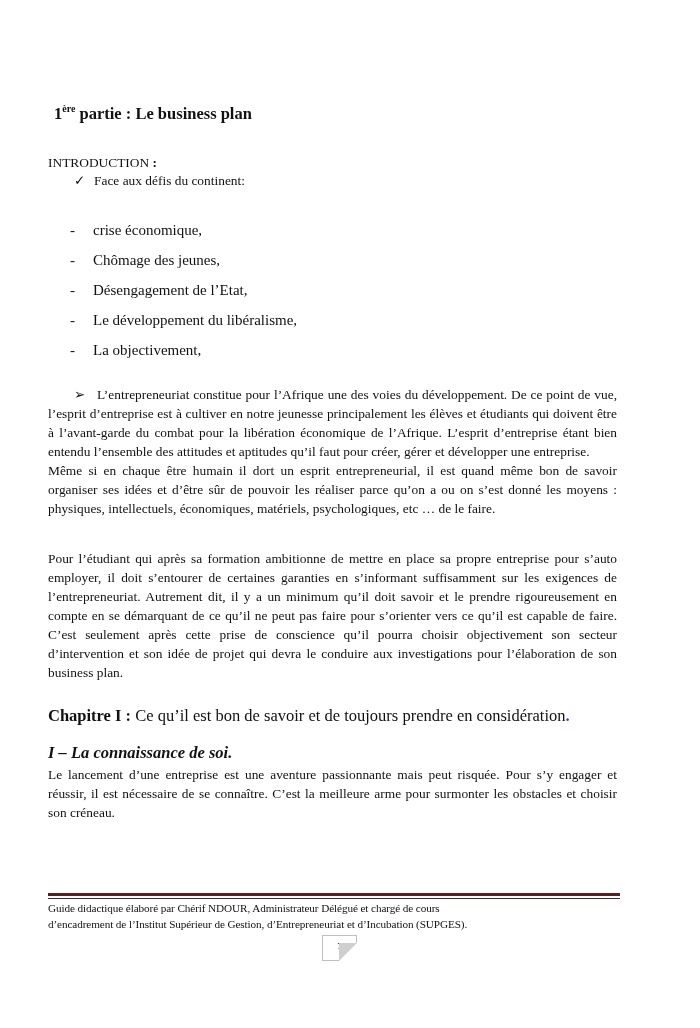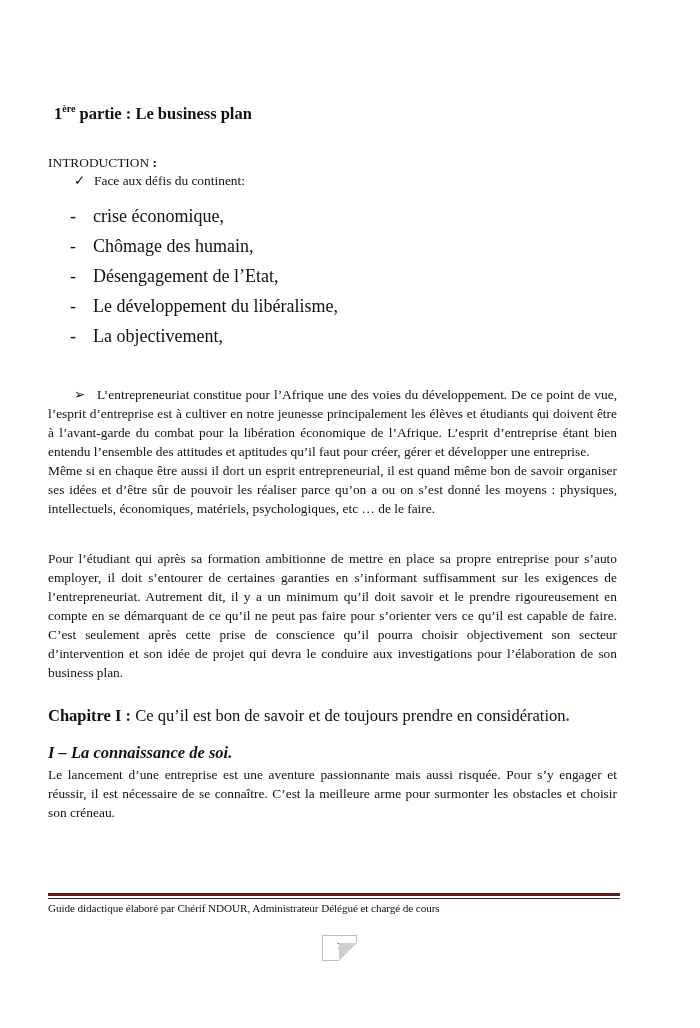--- a/index.html
+++ b/index.html
@@ -7,21 +7,21 @@
          font-family:"Liberation Serif","DejaVu Serif",serif; color:#111; }
   .page { position:absolute; left:0; top:0; width:572px; height:1028px; }
   .abs { position:absolute; }
   .body-text { font-size:13.4px; line-height:19px; }
   .part-title { left:54px; top:103px; font-size:16.5px; font-weight:bold; }
   .part-title sup { font-size:10px; vertical-align:7px; }
   .intro { left:48px; top:155px; font-size:13.4px; }
   .intro b { font-weight:bold; }
   .check { left:74px; top:173px; font-size:13.4px; }
   .check .mark { display:inline-block; width:20px; }
-  .dash-item { left:70px; font-size:18px; white-space:nowrap; }
+  .dash-item { left:70px; font-size:15px; white-space:nowrap;margin-top:16px; }
   .dash-item .dash { display:inline-block; width:23px; }
   .para { left:48px; width:569px; text-align:justify; }
   .para p { margin:0; }
   .arrow-line { text-indent:26px; }
   .chapter { left:48px; top:706px; font-size:16.5px; white-space:nowrap; }
   .chapter b { font-weight:bold; }
   .chapter .blue-dot { color:#1f4fd1; font-weight:bold; }
   .section { left:48px; top:743px; font-size:16.5px; font-weight:bold;font-style:italic; }
   .footer-rule-thick { left:48px; top:893px; width:572px; height:3px; background:#5a1e1e; }
   .footer-rule-thin { left:48px; top:898px; width:572px; height:1px; background:#5a1e1e; }
@@ -40,47 +40,48 @@
 
   <div class="abs part-title"><span>1</span><sup>ère</sup><span> partie : Le business plan</span></div>
 
   <div class="abs intro"><span>INTRODUCTION </span><b>:</b></div>
 
   <div class="abs check">
     <span class="mark">✓</span><span>Face aux défis du continent:</span>
   </div>
 
   <div class="abs dash-item" style="top:206px;"><span class="dash">-</span><span>crise économique,</span></div>
-  <div class="abs dash-item" style="top:236px;"><span class="dash">-</span><span>Chômage des humain,</span></div>
+  <div class="abs dash-item" style="top:236px;"><span class="dash">-</span><span>Chômage des jeunes,</span></div>
   <div class="abs dash-item" style="top:266px;"><span class="dash">-</span><span>Désengagement de  l’Etat,</span></div>
   <div class="abs dash-item" style="top:296px;"><span class="dash">-</span><span>Le développement du libéralisme,</span></div>
   <div class="abs dash-item" style="top:326px;"><span class="dash">-</span><span>La objectivement,</span></div>
 
   <div class="abs para body-text" style="top:385px;">
     <p class="arrow-line"><span>➢&nbsp;&nbsp;&nbsp;</span><span>L’entrepreneuriat constitue pour l’Afrique une des voies du développement. De ce point de vue, l’esprit d’entreprise est à cultiver en notre jeunesse principalement les élèves et étudiants qui doivent être à l’avant-garde du combat pour la libération économique de l’Afrique. L’esprit d’entreprise étant bien entendu l’ensemble des attitudes et aptitudes qu’il faut pour créer, gérer et développer une entreprise.</span></p>
-    <p>Même si en chaque être aussi il dort un esprit entrepreneurial, il est quand même bon de savoir organiser ses idées et d’être sûr de pouvoir les réaliser parce qu’on  a ou on s’est donné les moyens : physiques, intellectuels,  économiques, matériels, psychologiques, etc … de le faire.</p>
+    <p>Même si en chaque être humain il dort un esprit entrepreneurial, il est quand même bon de savoir organiser ses idées et d’être sûr de pouvoir les réaliser parce qu’on  a ou on s’est donné les moyens : physiques, intellectuels,  économiques, matériels, psychologiques, etc … de le faire.</p>
   </div>
 
   <div class="abs para body-text" style="top:549px;">
     <p>Pour l’étudiant qui après sa formation ambitionne de mettre en place sa propre entreprise pour s’auto employer, il doit s’entourer de certaines garanties en s’informant suffisamment sur les exigences de l’entrepreneuriat. Autrement dit, il y a un minimum qu’il doit savoir et le  prendre rigoureusement en compte en se démarquant de ce qu’il ne peut pas faire pour s’orienter vers ce qu’il est capable de faire. C’est seulement après cette prise de conscience qu’il pourra choisir objectivement son secteur d’intervention et son idée de projet qui devra le conduire aux investigations pour l’élaboration de son business plan.</p>
   </div>
 
   <div class="abs chapter"><b>Chapitre I : </b><span>Ce qu’il est bon de savoir  et de toujours prendre en considération</span><span class="blue-dot">.</span></div>
 
   <div class="abs section">I – La connaissance de soi.</div>
 
   <div class="abs para body-text" style="top:765px;">
-    <p>Le lancement d’une entreprise est une aventure passionnante mais aussi risquée. Pour s’y engager et réussir, il est nécessaire de se connaître. C’est la meilleure arme pour surmonter les obstacles et choisir son créneau.</p>
+    <p>Le lancement d’une entreprise est une aventure passionnante mais peut risquée. Pour s’y engager et réussir, il est nécessaire de se connaître. C’est la meilleure arme pour surmonter les obstacles et choisir son créneau.</p>
   </div>
 
   <div class="abs footer-rule-thick"></div>
   <div class="abs footer-rule-thin"></div>
 
   <div class="abs footer-text">
     <div>Guide didactique élaboré par Chérif NDOUR, Administrateur Délégué et chargé de cours</div>
+    <div>d’encadrement de l’Institut Supérieur de Gestion, d’Entrepreneuriat et d’Incubation (SUPGES).</div>
   </div>
 
   <div class="abs page-num">
     <span>7</span>
     <span class="fold"></span>
   </div>
 
 </div>
 
 </body></html>

